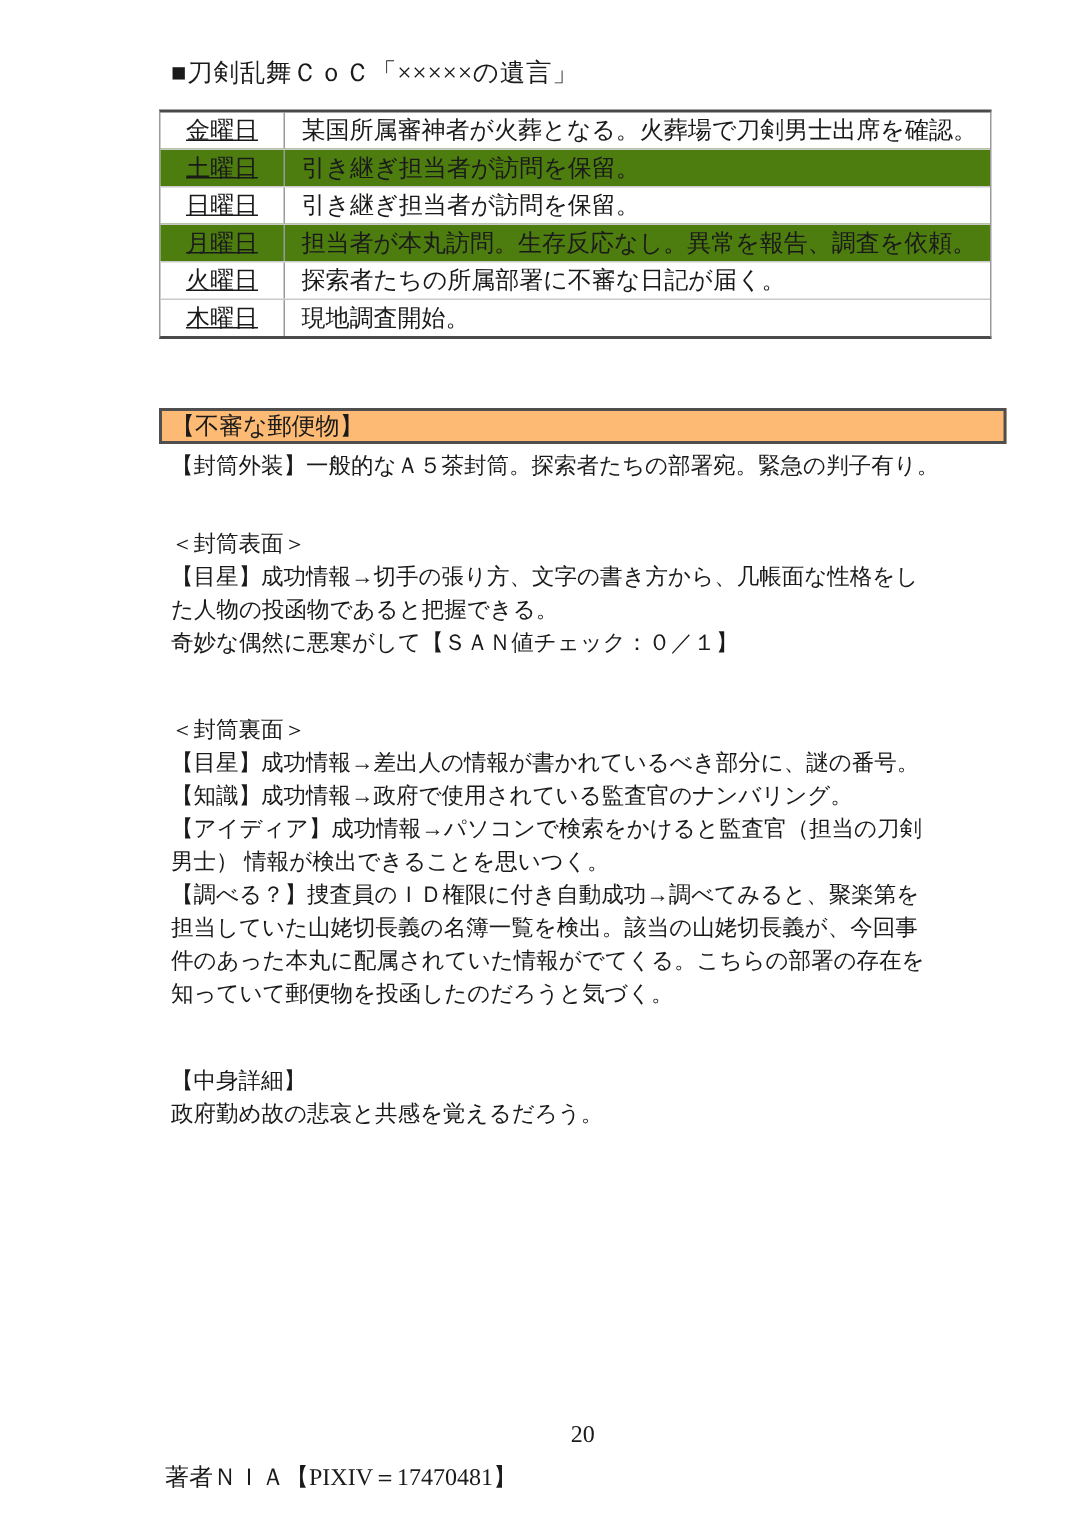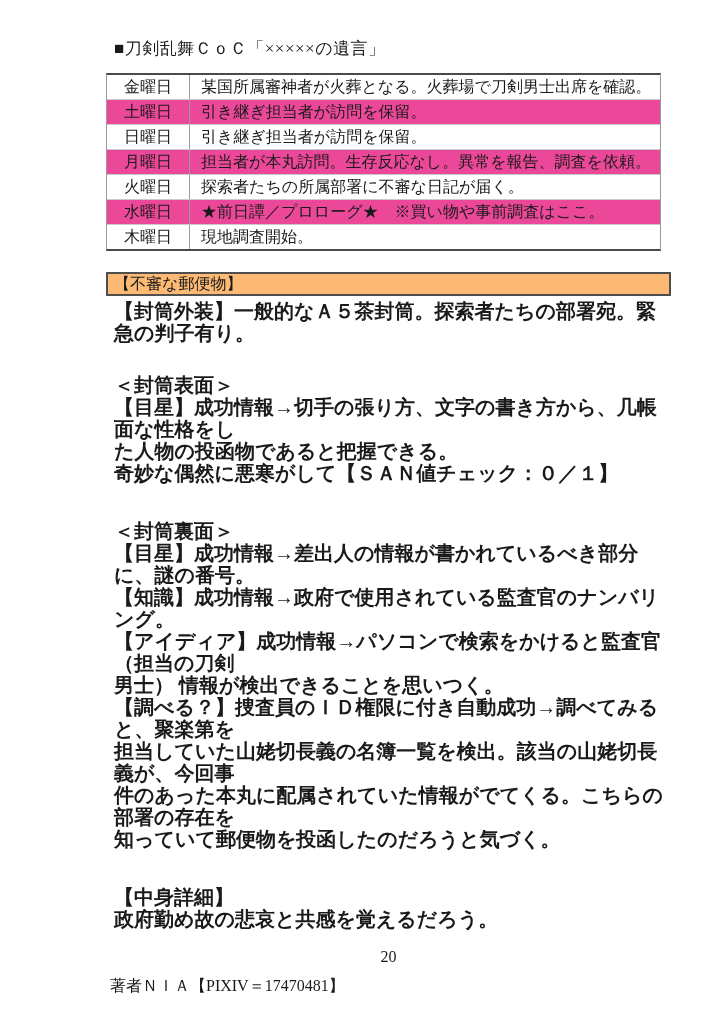--- a/index.html
+++ b/index.html
@@ -24,27 +24,28 @@
     position: absolute; left: 72px; top: 73px; width: 555px;
     border-top: 2px solid #4a4a4a;
     border-bottom: 2px solid #4a4a4a;
     border-left: 1px solid #9a9a9a;
     border-right: 1px solid #9a9a9a;
     box-sizing: border-box;
     background: #ffffff;
   }
   .schedule-row { display: flex; height: 24px; align-items: center; }
   .schedule-row + .schedule-row { border-top: 1px solid #c9c9c9; }
-  .schedule-row.zebra { background: #ec4899; }
+  .schedule-row.zebra { background: #4d7c0f; }
   .day-cell {
     width: 83px; flex: 0 0 83px; height: 100%;
     border-right: 1px solid #9a9a9a;
     box-sizing: border-box;
     display: flex; align-items: center; justify-content: center;
     font-size: 16px;
+    text-decoration: underline;
   }
   .event-cell {
     flex: 1; padding-left: 11px; font-size: 16px;
     white-space: nowrap; overflow: hidden;
   }
 
   
   .mail-box {
     position: absolute; left: 72px; top: 272px; width: 565px; height: 24px;
     border: 2px solid #4f4f4f; box-sizing: border-box;
@@ -52,21 +53,21 @@
     background: #fdba74;
   }
   .mail-box-label { font-size: 16px; padding-left: 6px; white-space: nowrap; }
 
   
   .text-column {
     position: absolute; left: 80px; top: 300px; width: 558px;
     font-size: 16px; line-height: 22px;
   }
   .text-column p, .text-column h2 {
-    margin: 0; padding: 0; font-size: 20px; font-weight: bold;
+    margin: 0; padding: 0; font-size: 15px; font-weight: normal;
     line-height: 22px; white-space: pre-line;
   }
   .mt30 { margin-top: 30px !important; }
   .mt36 { margin-top: 36px !important; }
 
   .page-number {
     position: absolute; left: 72px; top: 946px; width: 565px;
     text-align: center; font-size: 16px; line-height: 22px;
   }
   .author-line {
@@ -95,24 +96,20 @@
       <div class="event-cell">引き継ぎ担当者が訪問を保留。</div>
     </div>
     <div class="schedule-row zebra">
       <div class="day-cell">月曜日</div>
       <div class="event-cell">担当者が本丸訪問。生存反応なし。異常を報告、調査を依頼。</div>
     </div>
     <div class="schedule-row">
       <div class="day-cell">火曜日</div>
       <div class="event-cell">探索者たちの所属部署に不審な日記が届く。</div>
     </div>
-    <div class="schedule-row zebra">
-      <div class="day-cell">水曜日</div>
-      <div class="event-cell">★前日譚／プロローグ★　※買い物や事前調査はここ。</div>
-    </div>
     <div class="schedule-row">
       <div class="day-cell">木曜日</div>
       <div class="event-cell">現地調査開始。</div>
     </div>
   </div>
 
   <div class="mail-box">
     <span class="mail-box-label">【不審な郵便物】</span>
   </div>
 

